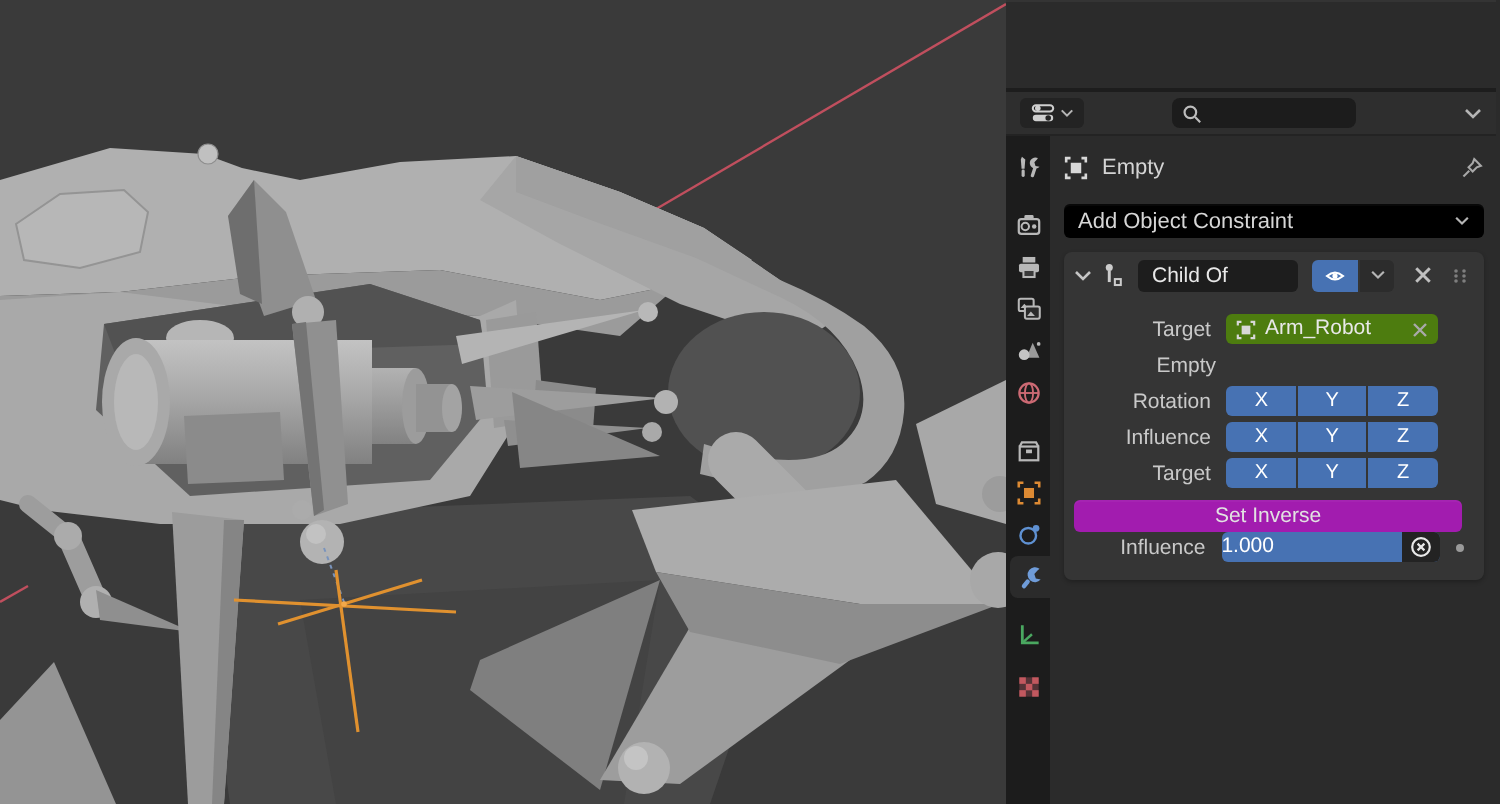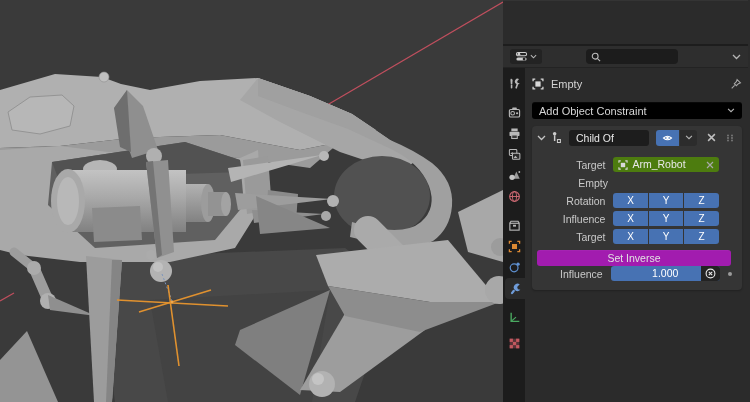--- a/index.html
+++ b/index.html
@@ -49,21 +49,21 @@
   .id-field .val{flex:1;font-size:10.5px;color:#e8e8e8;line-height:15px;}
   .axis-btn{flex:1;height:15px;background:var(--accent);color:#fff;font-size:10px;display:flex;align-items:center;justify-content:center;}
   .axis-btn:nth-child(1){border-radius:3px 0 0 3px;margin-right:1px;}
   .axis-btn:nth-child(2){margin-right:1px;}
   .axis-btn:nth-child(3){border-radius:0 3px 3px 0;}
   .inverse-row{margin-top:6px;display:flex;gap:6px;padding:0 11px 0 5px;height:16px;}
   .inv-btn{flex:1;background:#a21caf;border-radius:3px;display:flex;align-items:center;justify-content:center;
            font-size:10.5px;color:#e2e2e2;box-shadow:inset 0 1px 0 rgba(255,255,255,.04);}
   .influence-row{}
   .slider{position:relative;width:109px;height:15px;background:var(--accent);border-radius:3px;overflow:hidden;}
-  .slider .val{position:absolute;inset:0;text-align:center;font-size:10.5px;color:#fff;line-height:15px;}
+  .slider .val{position:absolute;inset:0;text-align:left;font-size:10.5px;color:#fff;line-height:15px;}
   .slider .cap{position:absolute;right:0;top:0;bottom:0;width:19px;background:#232323;display:flex;align-items:center;justify-content:center;}
   .deco-dot{width:4px;height:4px;border-radius:50%;background:#9a9a9a;margin-left:8px;}
 </style>
 </head>
 <body>
 
 <div class="app">
 
   <div class="viewport">
     <svg width="503" height="402" viewBox="0 0 503 402">

